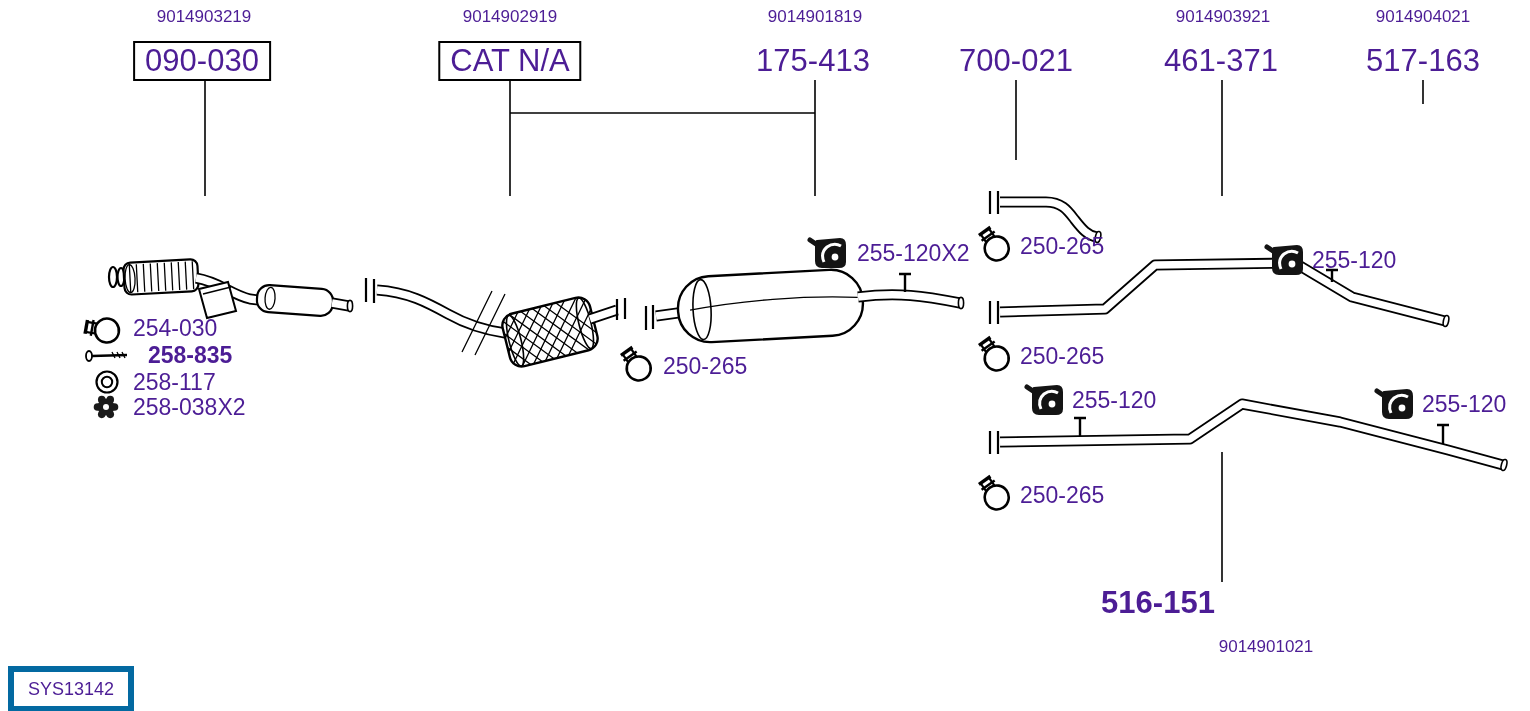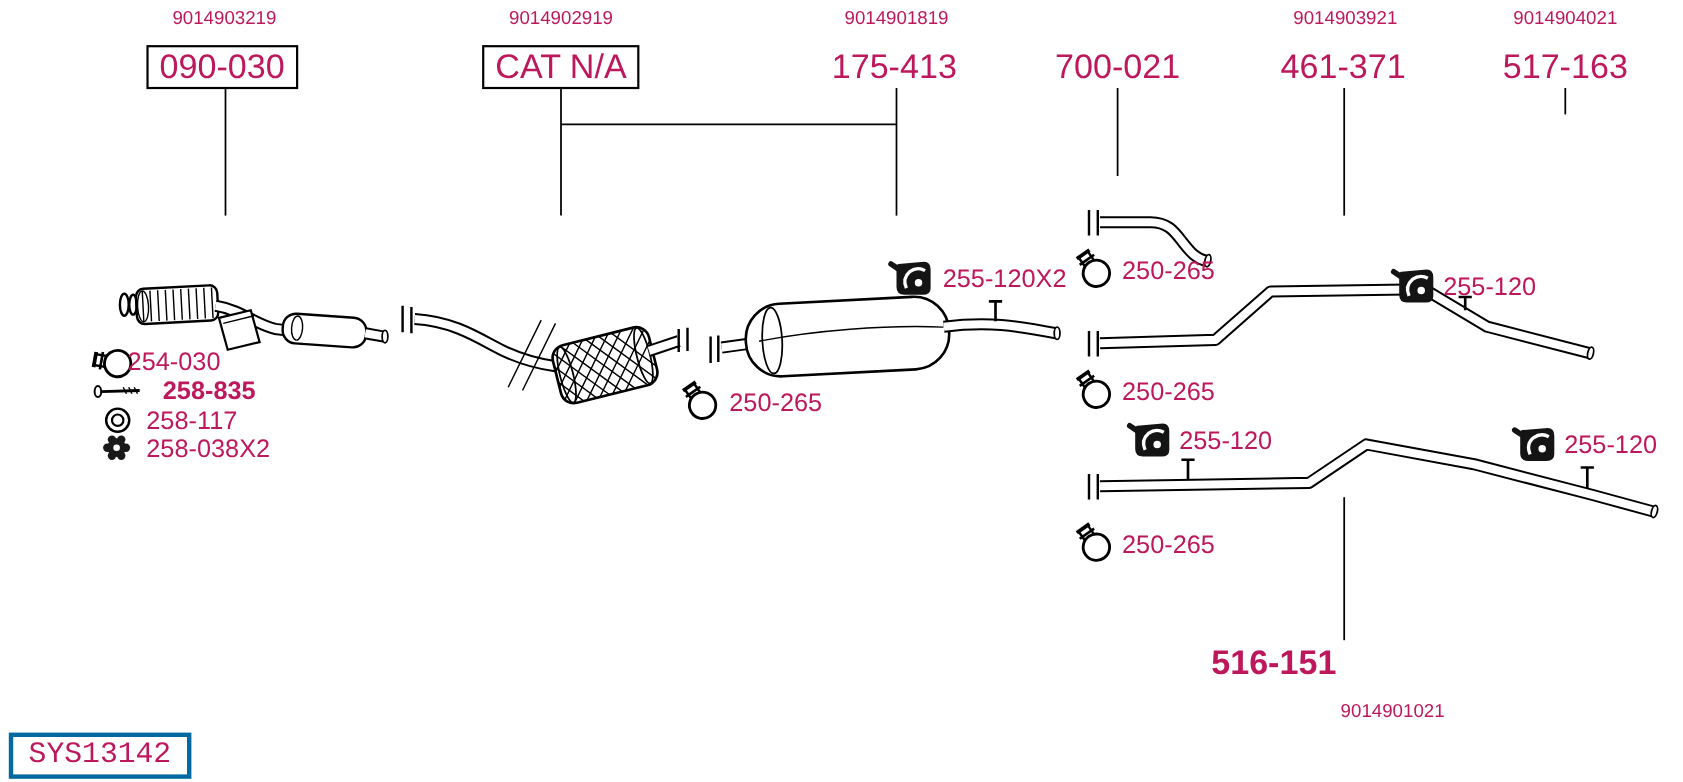--- a/index.html
+++ b/index.html
@@ -1,26 +1,26 @@
 <!DOCTYPE html>
 <html><head>
 <meta charset="utf-8">
 <style>
   html,body { margin:0; padding:0; background:#fff; }
   #canvas {
     position:relative; width:1530px; height:711px; background:#ffffff;
     font-family:"Liberation Sans", sans-serif; color:#000; overflow:hidden;
   }
   svg { position:absolute; left:0; top:0; }
-  .lbl { position:absolute; white-space:nowrap; color:#be185d; }
+  .lbl { position:absolute; white-space:nowrap; color:#4c1d95; }
   .lbl-ref  { font-size:17px; line-height:18px; transform:translateX(-50%); }
   .lbl-main { font-size:31px; line-height:34px; transform:translateX(-50%); }
   .lbl-part { font-size:23px; line-height:22px; }
   .boxed { border:2px solid #000; padding:1px 10px; background:#fff; }
-  .sys-code { font-size:27px; line-height:30px; border:4px solid #0369a1; padding:2px 14px; background:#fff;font-family:Liberation Mono, monospace; }
+  .sys-code { font-size:18px; line-height:30px; border:6px solid #0369a1; padding:2px 14px; background:#fff; }
   .pipe-o { fill:none; stroke:#000; stroke-width:11; stroke-linejoin:round; stroke-linecap:butt; }
   .pipe-i { fill:none; stroke:#fff; stroke-width:7.4; stroke-linejoin:round; stroke-linecap:butt; }
   .thin   { fill:none; stroke:#000; stroke-width:2.2; }
   .hair   { fill:none; stroke:#000; stroke-width:1.3; }
   .leader { fill:none; stroke:#000; stroke-width:1.6; }
 </style>
 </head>
 <body>
 
 <div id="canvas">
@@ -176,21 +176,21 @@
   <div class="lbl lbl-main boxed" style="left:202px; top:41px;">090-030</div>
   <div class="lbl lbl-main boxed" style="left:510px; top:41px;">CAT N/A</div>
   <div class="lbl lbl-main" style="left:813px; top:44px;">175-413</div>
   <div class="lbl lbl-main" style="left:1016px; top:44px;">700-021</div>
   <div class="lbl lbl-main" style="left:1221px; top:44px;">461-371</div>
   <div class="lbl lbl-main" style="left:1423px; top:44px;">517-163</div>
 
   <div class="lbl lbl-part" style="left:857px;  top:242px;">255-120X2</div>
   <div class="lbl lbl-part" style="left:1020px; top:235px;">250-265</div>
   <div class="lbl lbl-part" style="left:1312px; top:249px;">255-120</div>
-  <div class="lbl lbl-part" style="left:116px;  top:317px;">254-030</div>
+  <div class="lbl lbl-part" style="left:133px;  top:317px;">254-030</div>
   <div class="lbl lbl-part" style="left:148px;  top:344px;font-weight:bold;">258-835</div>
   <div class="lbl lbl-part" style="left:133px;  top:371px;">258-117</div>
   <div class="lbl lbl-part" style="left:133px;  top:396px;text-align:right;">258-038X2</div>
   <div class="lbl lbl-part" style="left:663px;  top:355px;">250-265</div>
   <div class="lbl lbl-part" style="left:1020px; top:345px;">250-265</div>
   <div class="lbl lbl-part" style="left:1072px; top:389px;">255-120</div>
   <div class="lbl lbl-part" style="left:1422px; top:393px;">255-120</div>
   <div class="lbl lbl-part" style="left:1020px; top:484px;">250-265</div>
 
   <div class="lbl lbl-main" style="left:1158px; top:586px;font-weight:bold;">516-151</div>

